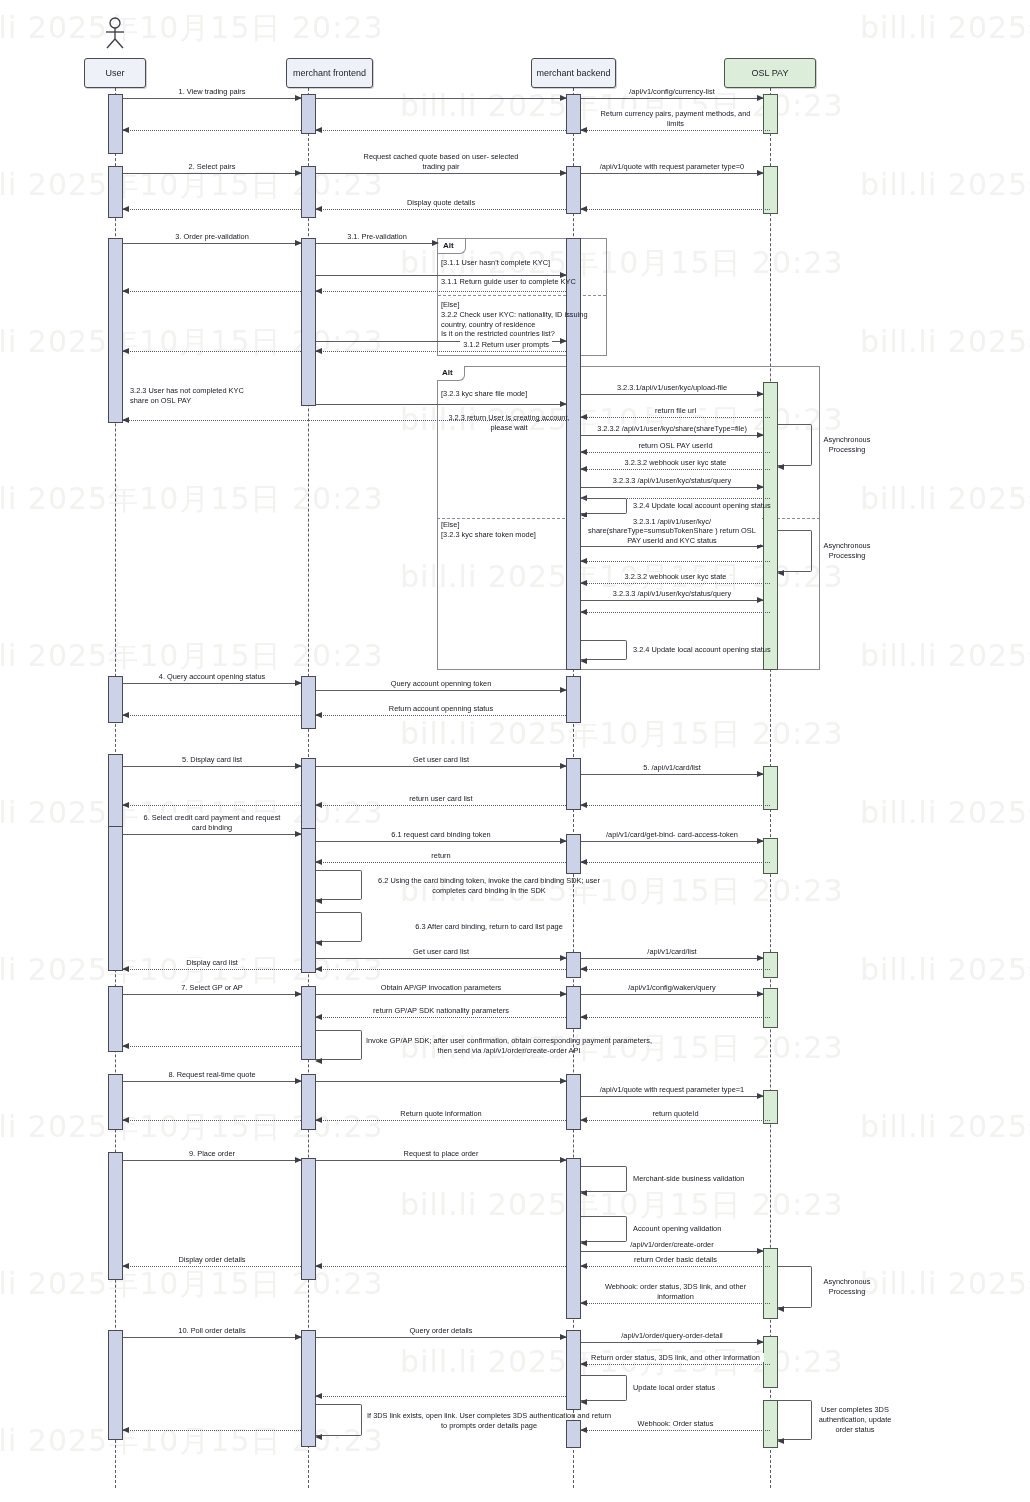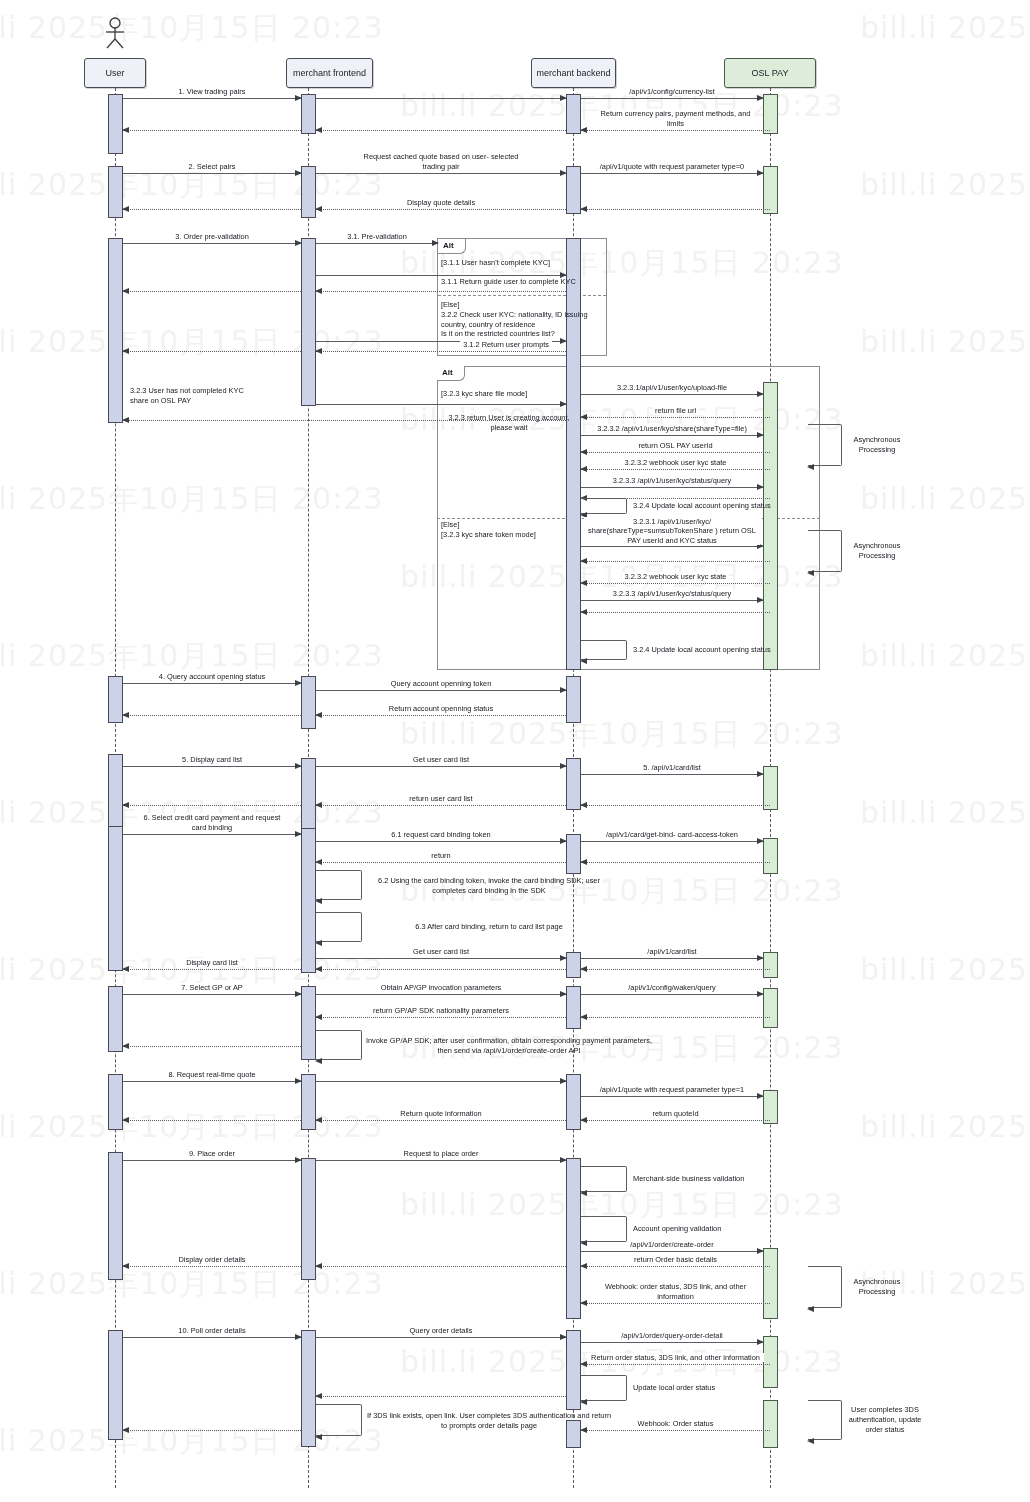--- a/index.html
+++ b/index.html
@@ -116,21 +116,21 @@
     position:absolute;
     left:52px;top:50%;
     transform:translateY(-50%);
     font-size:7.4px;line-height:9.5px;
     color:#171720;
     white-space:nowrap;
   }
   .self.ctr .slbl{white-space:normal;text-align:center;}
 
   
-  .asyncloop{position:absolute;z-index:5;margin-left:30px;}
+  .asyncloop{position:absolute;z-index:5;}
   .asyncloop .abox{
     position:absolute;left:0;top:0;
     box-sizing:border-box;
     width:34px;height:100%;
     border:1.2px solid #5b5b63;
     border-left:none;
     border-radius:0 2px 2px 0;
   }
   .asyncloop .ahead{
     position:absolute;left:-1px;bottom:-3.6px;

